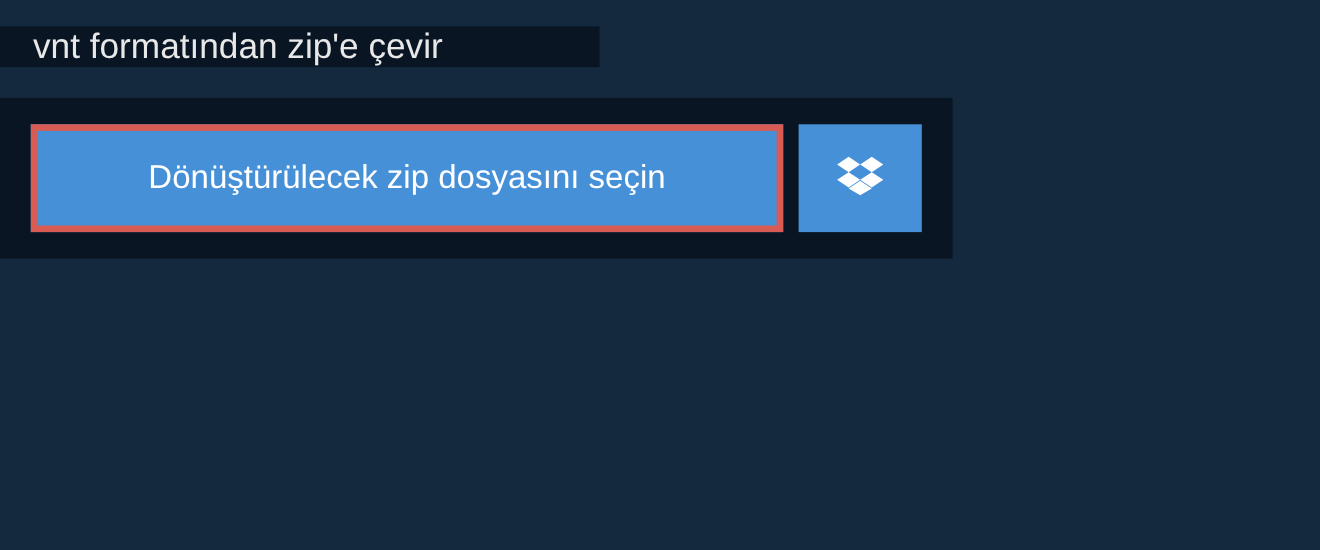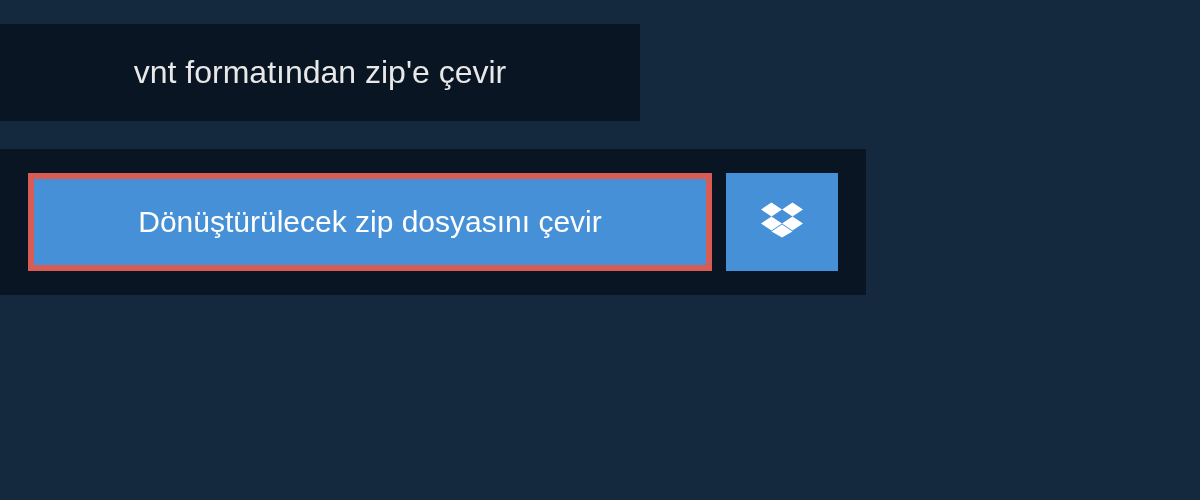--- a/index.html
+++ b/index.html
@@ -9,24 +9,23 @@
     }
     body {
       width: 1200px;
       height: 500px;
       background: #15293e;
       font-family: -apple-system, BlinkMacSystemFont, "Segoe UI", Arial, sans-serif;
       overflow: hidden;
     }
     .header-bar {
       background: #091523;
-      padding: 30px 30px;
-      width: 640px;
+      padding: 0 30px;
+      width: 545px;
       margin-top: 24px;
-      text-align: center;
     }
     .header-title {
       color: #e8e8e8;
       font-size: 32px;
       font-weight: 400;
     }
     .upload-section {
       background: #091523;
       margin-top: 28px;
       padding: 24px 28px;
@@ -64,21 +63,21 @@
   </style>
 </head>
 <body>
 
 <div class="header-bar">
   <div class="header-title">vnt formatından zip'e çevir</div>
 </div>
 
 <div class="upload-section">
   <div class="select-file-button">
-    <span>Dönüştürülecek zip dosyasını çevir</span>
+    <span>Dönüştürülecek zip dosyasını seçin</span>
   </div>
   <div class="dropbox-button">
     <span>
       <svg viewBox="0 0 24 24">
         <path d="M6 2L0 6l6 4-6 4 6 4 6-4 6 4 6-4-6-4 6-4-6-4-6 4-6-4zm6 4l6 4-6 4-6-4 6-4zm-6 12.5l6-4 6 4-6 3.5-6-3.5z"></path>
       </svg>
     </span>
   </div>
 </div>
 

